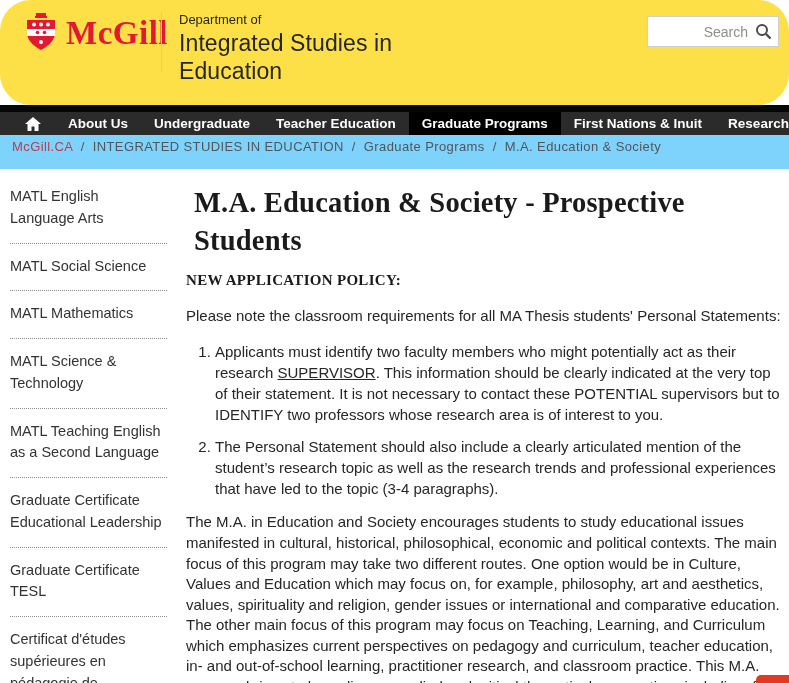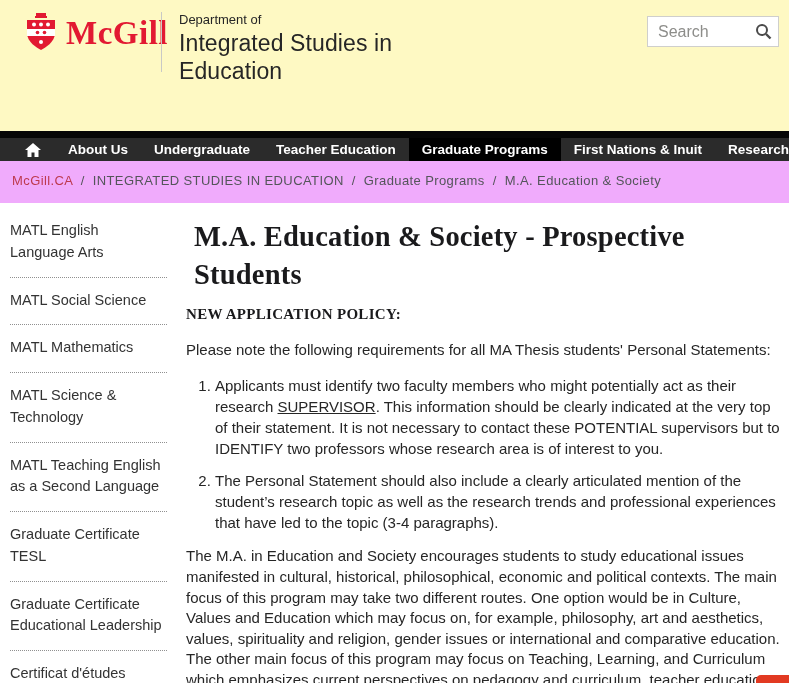--- a/index.html
+++ b/index.html
@@ -3,47 +3,47 @@
 <meta charset="utf-8">
 <style>
   * { box-sizing: border-box; }
   html,body { margin:0; padding:0; }
   body {
     width:789px; height:683px; position:relative; overflow:hidden;
     background:#ffffff; font-family:"Liberation Sans", sans-serif; color:#262626;
   }
 
   
-  .site-header { height:131px; background:#fef9c3; position:relative; }
+  .site-header { height:105px; background:#fde047; position:relative;border-radius:31px; }
   .logo-wrap { position:absolute; left:24px; top:13px; display:flex; align-items:center; }
   .logo-shield { width:34px; height:40px; margin-right:8px; }
   .logo-word { font-family:"Liberation Serif", serif; font-weight:700; font-size:33px; color:#e21932; letter-spacing:0.5px; line-height:1; }
   .header-divider { position:absolute; left:161px; top:12px; width:1px; height:60px; background:#c9c9c6; }
   .dept { position:absolute; left:179px; top:12px; width:240px; }
   .dept-label { font-size:13px; color:#262626; margin-bottom:3px; }
   .dept-name { font-size:23px; color:#262626; line-height:1.2; letter-spacing:0.1px; }
   .search-box { position:absolute; right:10px; top:16px; width:132px; height:31px;
     background:#ffffff; border:1px solid #cfcfcc; display:flex; align-items:center; }
   .search-input { border:none; outline:none; background:transparent; flex:1; min-width:0;
-    font-size:16px; color:#555; padding:0 0 0 10px; font-family:"Liberation Sans", sans-serif; }
+    font-size:14px; color:#555; padding:0 0 0 10px; font-family:"Liberation Sans", sans-serif;text-align:right; }
   .search-input::placeholder { color:#8d8d8a; }
   .search-btn { border:none; background:transparent; width:30px; height:29px; cursor:pointer;
     display:flex; align-items:center; justify-content:center; padding:0; }
 
   
   .main-nav { height:30px; background:#2b2b2b; position:relative; }
   .nav-strip { position:absolute; top:0; left:0; right:0; height:7px; background:#060606; }
   .nav-items { display:flex; height:100%; align-items:stretch; padding-left:11px; }
   .nav-item { display:flex; align-items:center; padding:7px 13px 0 13px; color:#ffffff;
     font-size:13.5px; font-weight:700; cursor:pointer; text-decoration:none; white-space:nowrap; }
   .nav-item.active { background:#000000; }
   .home-link { padding:7px 14px 0 14px; }
 
   
-  .breadcrumb { padding:12px 10px 15px 12px; font-size:13px; letter-spacing:0.4px; color:#54555a; background:#f0abfc; }
+  .breadcrumb { padding:4px 10px 15px 12px; font-size:13px; letter-spacing:0.4px; color:#54555a; background:#7dd3fc; }
   .crumb { color:#54555a; cursor:pointer; }
   .crumb-root { color:#bd3a4e; }
   .crumb-sep { color:#54555a; padding:0 4px; }
 
   
   .content { display:flex; align-items:flex-start; padding-top:15px; }
 
   .sidebar { width:157px; margin-left:10px; flex:none; }
   .side-item { padding:12px 0 13px 0; border-bottom:1px dotted #909090;
     font-size:14.5px; line-height:1.5; color:#333333; cursor:pointer; }
@@ -128,30 +128,30 @@
 </div>
 
 <div class="content">
 
   <aside class="sidebar">
     <div class="side-item">MATL English Language Arts</div>
     <div class="side-item">MATL Social Science</div>
     <div class="side-item">MATL Mathematics</div>
     <div class="side-item">MATL Science &amp; Technology</div>
     <div class="side-item">MATL Teaching English as a Second Language</div>
+    <div class="side-item">Graduate Certificate Educational Leadership</div>
     <div class="side-item">Graduate Certificate TESL</div>
-    <div class="side-item">Graduate Certificate Educational Leadership</div>
     <div class="side-item">Certificat d'études supérieures en pédagogie de l'immersion française</div>
 
   </aside>
 
   <main class="main-col">
     <h1 class="page-title">M.A. Education &amp; Society - Prospective Students</h1>
     <h2 class="policy-heading">NEW APPLICATION POLICY:</h2>
-    <p class="body-text">Please note the following requirements for all MA Thesis students' Personal Statements:</p>
+    <p class="body-text">Please note the classroom requirements for all MA Thesis students' Personal Statements:</p>
     <ol class="req-list">
       <li>
         <span>Applicants must identify two faculty members who might potentially act as their research </span><span class="supervisor-link">SUPERVISOR</span><span>. This information should be clearly indicated at the very top of their statement. It is not necessary to contact these POTENTIAL supervisors but to IDENTIFY two professors whose research area is of interest to you.</span>
       </li>
       <li>The Personal Statement should also include a clearly articulated mention of the student’s research topic as well as the research trends and professional experiences that have led to the topic (3-4 paragraphs).</li>
     </ol>
     <p class="main-paragraph">The M.A. in Education and Society encourages students to study educational issues manifested in cultural, historical, philosophical, economic and political contexts. The main focus of this program may take two different routes. One option would be in Culture, Values and Education which may focus on, for example, philosophy, art and aesthetics, values, spirituality and religion, gender issues or international and comparative education. The other main focus of this program may focus on Teaching, Learning, and Curriculum which emphasizes current perspectives on pedagogy and curriculum, teacher education, in- and out-of-school learning, practitioner research, and classroom practice. This M.A. program brings to bear diverse applied and critical theoretical perspectives including, for example, philosophy, sociology, cultural studies, policy studies, gender studies, critical pedagogy, and multiliteracies.</p>
   </main>
 
 </div>

